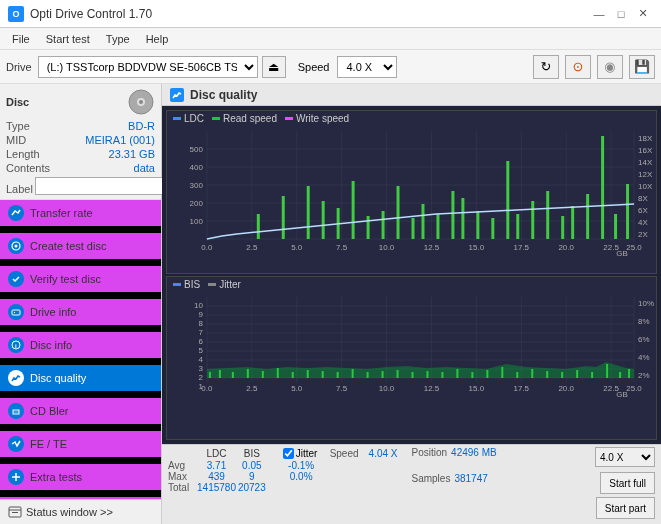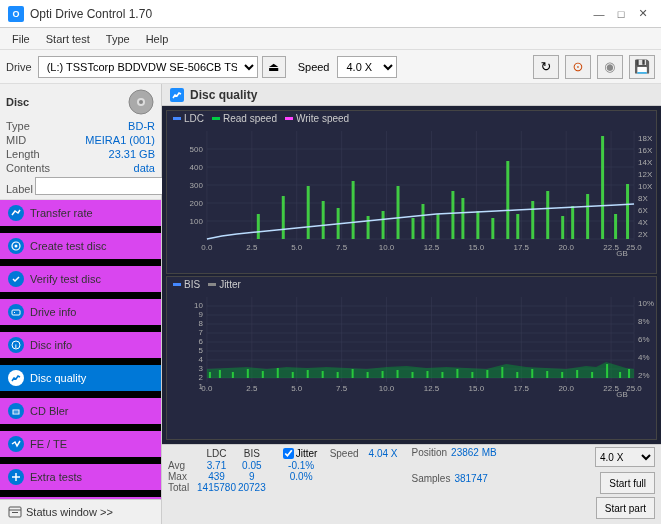--- a/index.html
+++ b/index.html
@@ -499,21 +499,21 @@
               <td style="text-align:center; color:#0066cc;">1415780</td>
               <td style="text-align:center; color:#0066cc;">20723</td>
               <td colspan="4"></td>
             </tr>
           </tbody>
         </table>
       </div>
       <div style="flex:1; display:flex; flex-direction:column; gap:3px; justify-content:center; font-size:10px;">
         <div style="display:flex; align-items:center; gap:4px;">
           <span style="color:#555;">Position</span>
-          <span style="color:#0066cc;">23862 MB</span>
+          <span style="color:#0066cc;">42496 MB</span>
         </div>
         <div style="display:flex; align-items:center; gap:4px;margin-top:12px;">
           <span style="color:#555;">Samples</span>
           <span style="color:#0066cc;">381747</span>
         </div>
       </div>
       <div style="flex:0.8; display:flex; flex-direction:column; gap:3px; justify-content:center; align-items:flex-end;">
         <div style="display:flex; align-items:center; gap:4px; margin-bottom:2px;">
           <select style="height:20px; width:60px; font-size:10px; border:1px solid #aaa;">
             <option>4.0 X</option>

